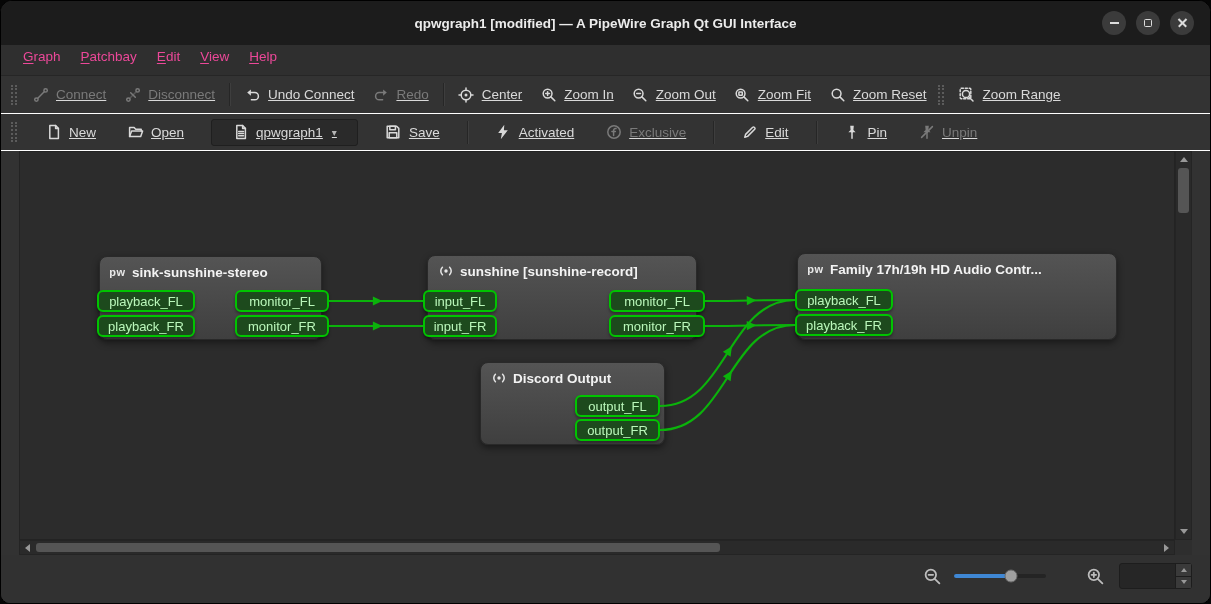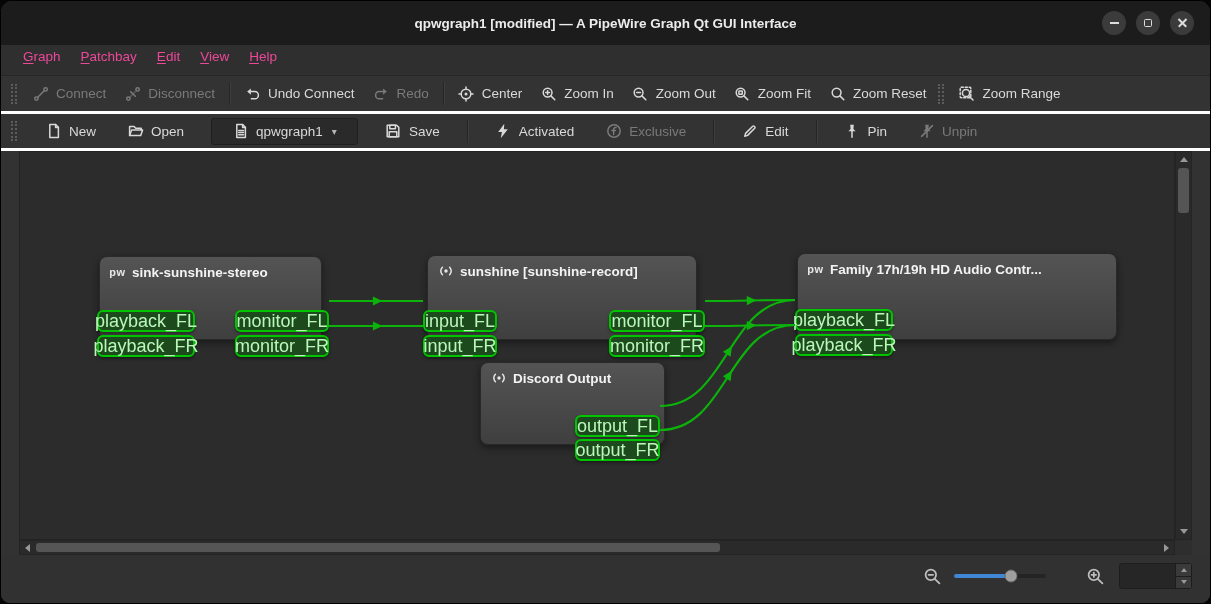--- a/index.html
+++ b/index.html
@@ -41,23 +41,23 @@
     background:#2f2f2f; border-bottom:1px solid #262626;
     display:flex; align-items:flex-start; padding:0 12px;
     color:#ec4899; font-size:13.5px;
   }
   .menu-item { padding:4px 10px; border-radius:3px; cursor:default; }
   .menu-item u { text-underline-offset:2px; }
 
   
   .toolbar {
     height:38px; flex:0 0 38px;
-    background:#333333; border-bottom:3px solid #ffffff;
+    background:#333333; border-bottom:1px solid #ffffff;
     display:flex; align-items:center; padding:0 8px;
-    color:#d9d9d9; font-size:13.5px;
+    color:#d9d9d9; font-size:13.5px;text-decoration:underline;
   }
   .toolbar2 { height:37px; flex:0 0 37px;gap:13px; }
   .tb-btn { display:flex; align-items:center; gap:7px; padding:5px 9px; border-radius:3px; white-space:nowrap; cursor:default; }
   .tb-btn.disabled { color:#7a7a7a; }
   .tb-btn .ic { width:17px; height:17px; display:inline-flex; align-items:center; justify-content:center; flex:0 0 17px; }
   .tb-btn .ic svg { width:16px; height:16px; }
   .tb-sep { width:1px; height:23px; background:#262626; box-shadow:1px 0 0 #3e3e3e; margin:0 5px; flex:0 0 1px; }
   .tb-grip { width:6px; height:20px; border-left:2px dotted #5c5c5c; border-right:2px dotted #5c5c5c; margin:0 6px 0 2px; flex:0 0 6px; }
   .tb-combo { background:#2a2a2a; border:1px solid #1f1f1f; border-radius:3px; margin:0 5px; padding:4px 20px; }
   .combo-arrow { color:#b5b5b5; font-size:10px; margin-left:2px; }
@@ -83,23 +83,22 @@
   .node-ic { width:17px; height:16px; display:inline-flex; align-items:center; justify-content:center; color:#e8e8e8; flex:0 0 17px; }
   .node-ic svg { width:16px; height:16px; }
   .pwtxt { font-size:11px; font-weight:bold; color:#e8e8e8; letter-spacing:0.5px; }
   .port {
     position:absolute;
     display:flex; align-items:center; justify-content:center;
     background:var(--port-bg,#1d4a1d);
     border:2px solid var(--port-border,#00c400);
     border-radius:6px;
     color:var(--port-text,#baf7ba);
-    font-size:18px; white-space:nowrap;
+    font-size:13px; white-space:nowrap;
     box-shadow:0 2px 3px rgba(0,0,0,0.35);
-    margin-top:20px;
   }
   .wires { position:absolute; left:0; top:0; width:100%; height:100%; pointer-events:none; }
   .wire { stroke:var(--wire,#0bb30b); stroke-width:2.2; fill:none; }
   .wire-arrow { fill:var(--wire,#0bb30b); }
 
   
   .vscroll { position:absolute; top:0; right:0; width:17px; bottom:15px; background:#2a2a2a; border:1px solid #242424; }
   .hscroll { position:absolute; left:0; right:17px; bottom:0; height:15px; background:#2a2a2a; border:1px solid #242424; }
   .scroll-corner { position:absolute; right:0; bottom:0; width:17px; height:15px; background:#2e2e2e; }
   .v-thumb { position:absolute; left:2px; right:2px; top:16px; height:45px; background:#555; border-radius:3px; }

